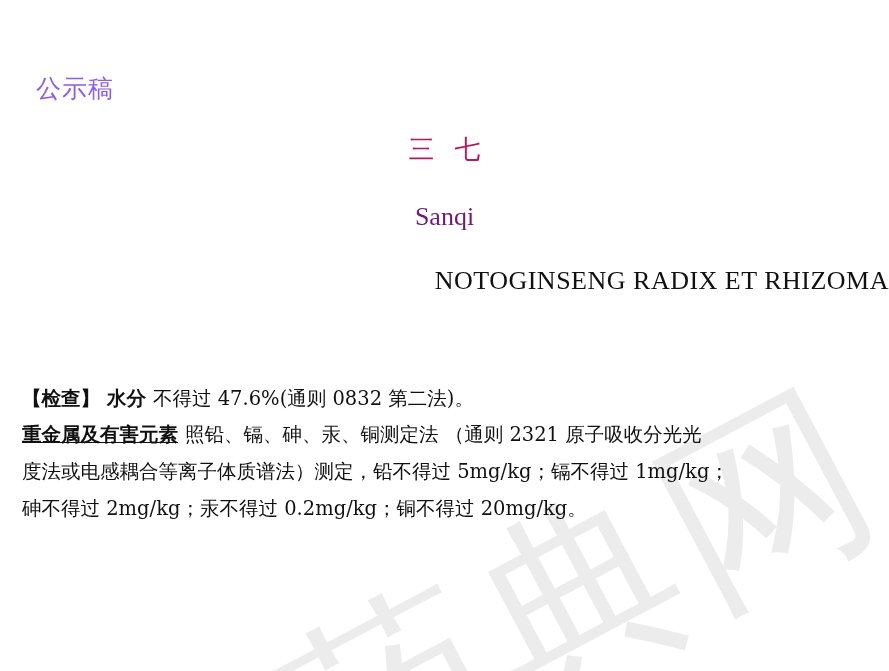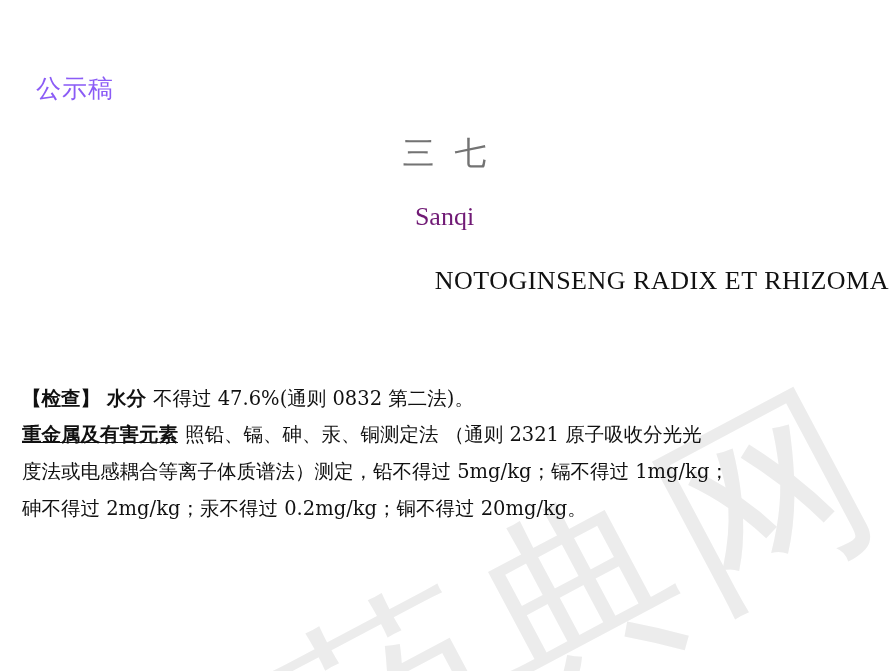--- a/index.html
+++ b/index.html
@@ -49,25 +49,25 @@
     font-family: "DejaVu Serif", serif;
     letter-spacing: 1px;
     color: #8b5cf6;
   }
   .title-cn {
     position: absolute;
     left: 0;
     right: 0;
     top: 132px;
     text-align: center;
-    font-size: 32px;
+    font-size: 26px;
     font-family: "DejaVu Serif", serif;
     letter-spacing: 20px;
     text-indent: 20px;
-    color: #737373;
+    color: #be185d;
   }
   .title-pinyin {
     position: absolute;
     left: 0;
     right: 0;
     top: 202px;
     text-align: center;
     font-size: 26px;
     font-family: "Liberation Serif", serif;
     color: #701a75;

